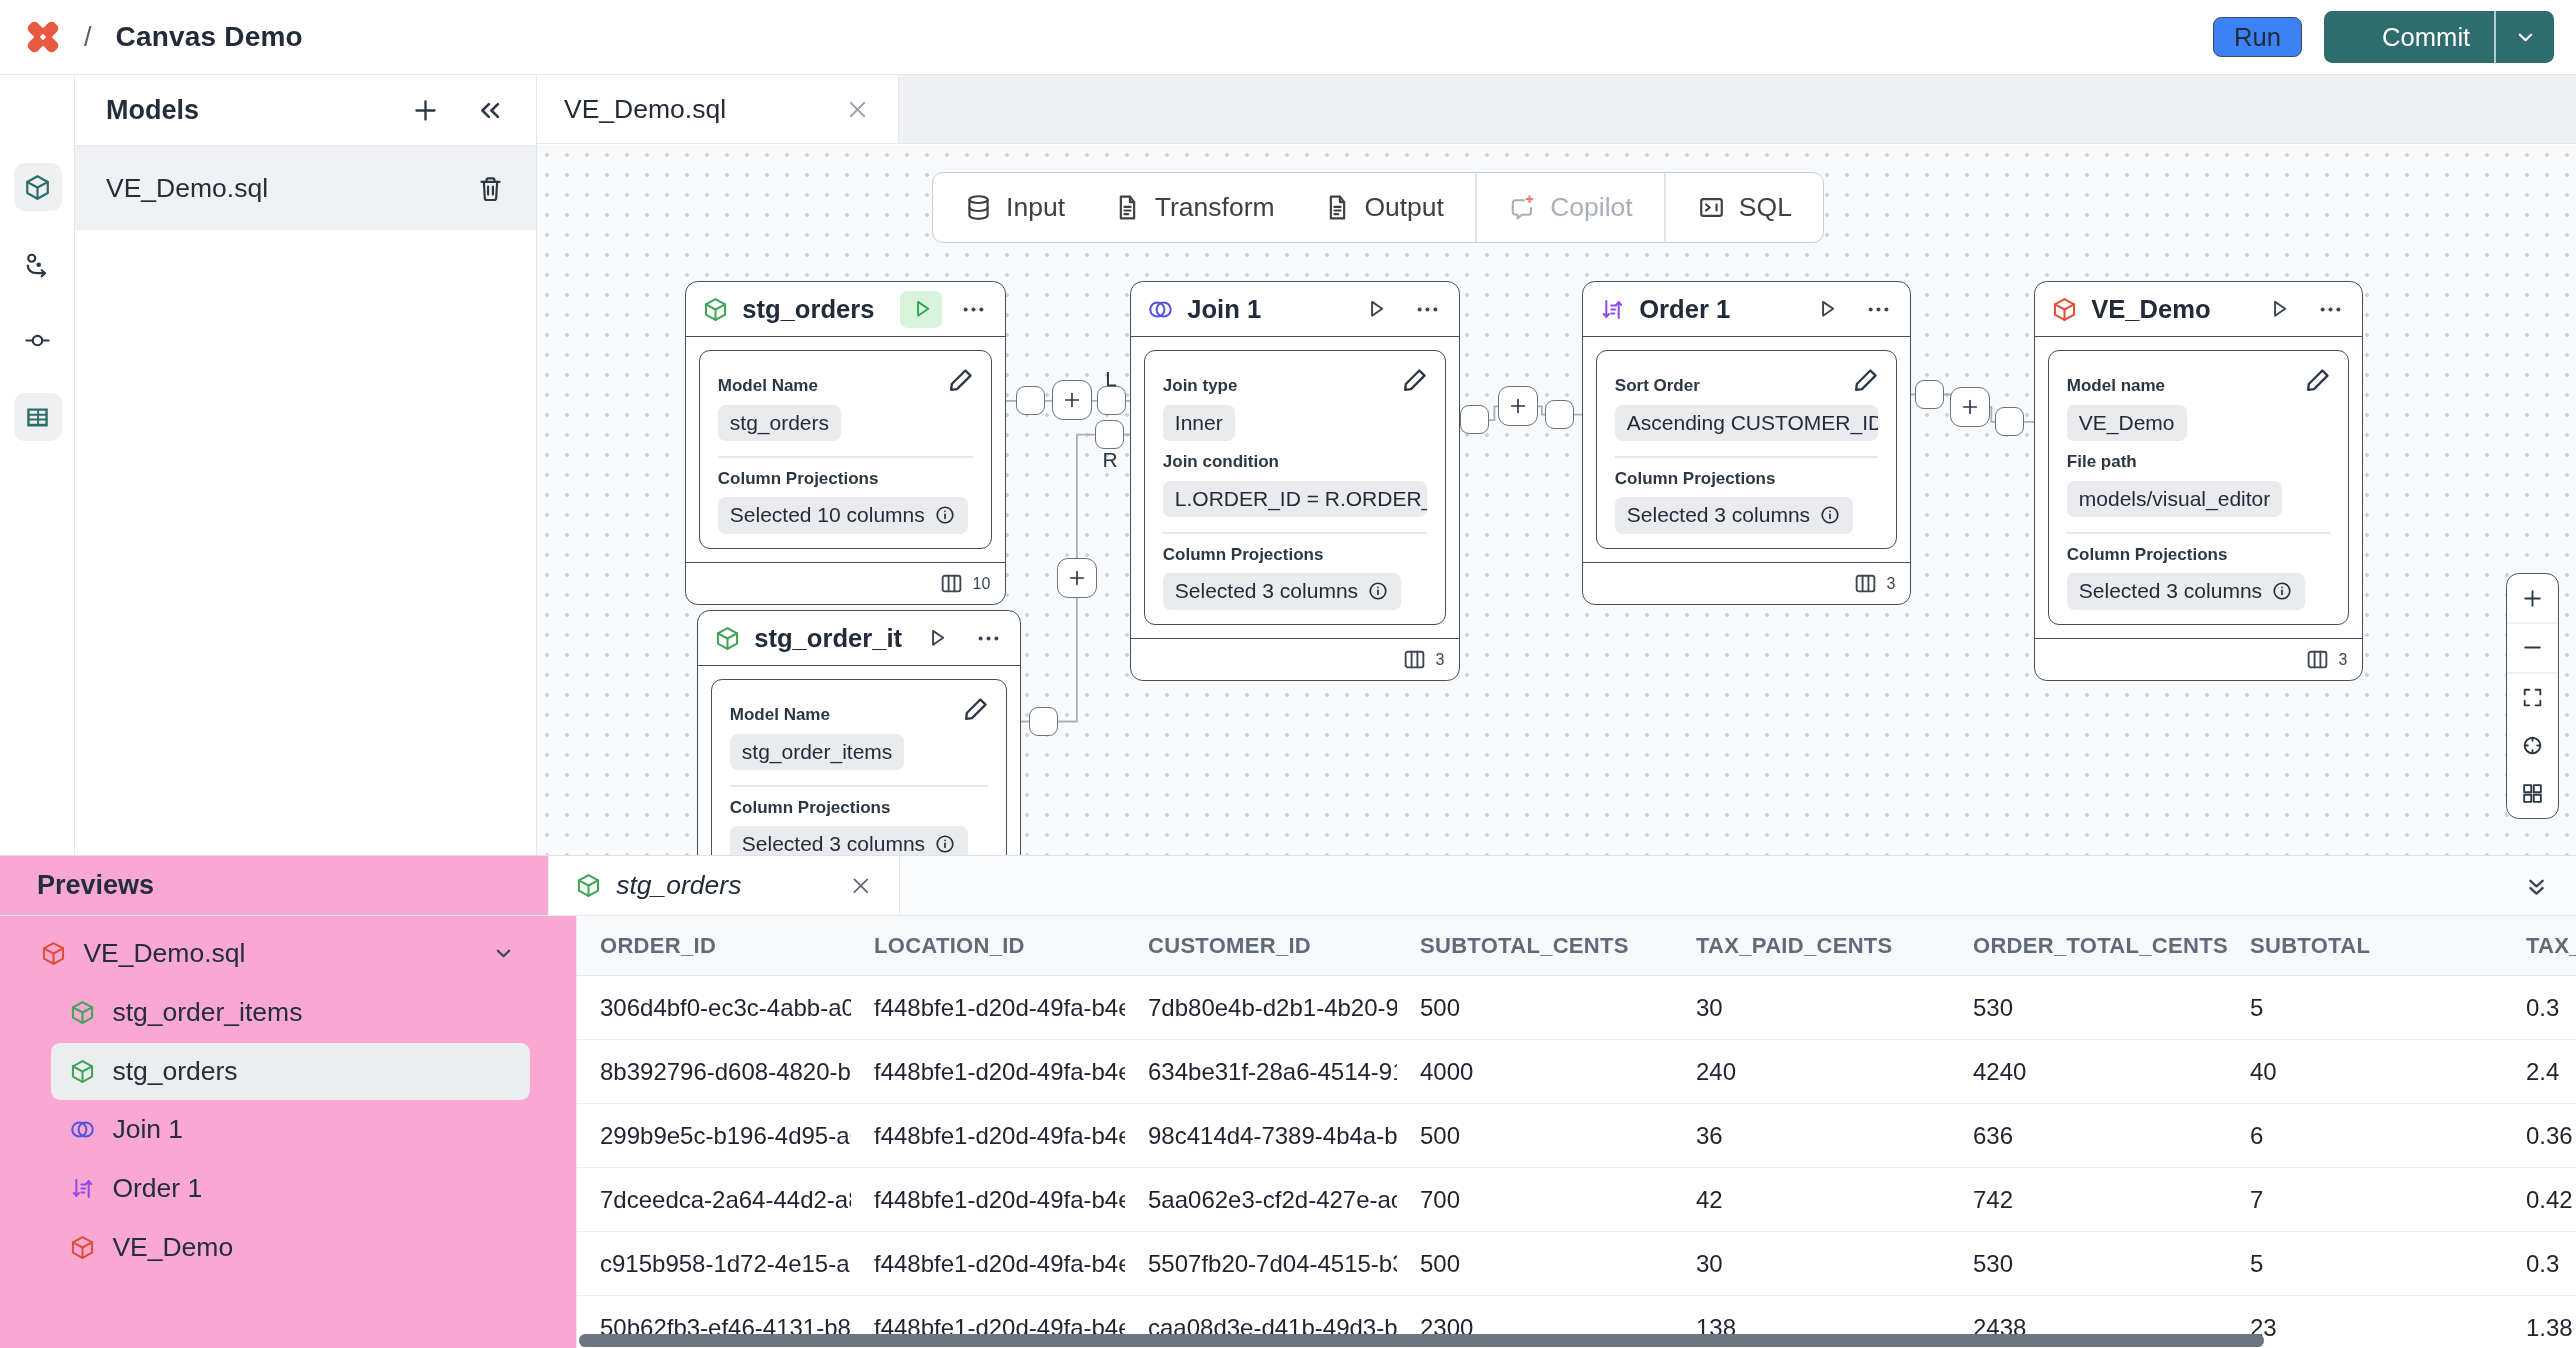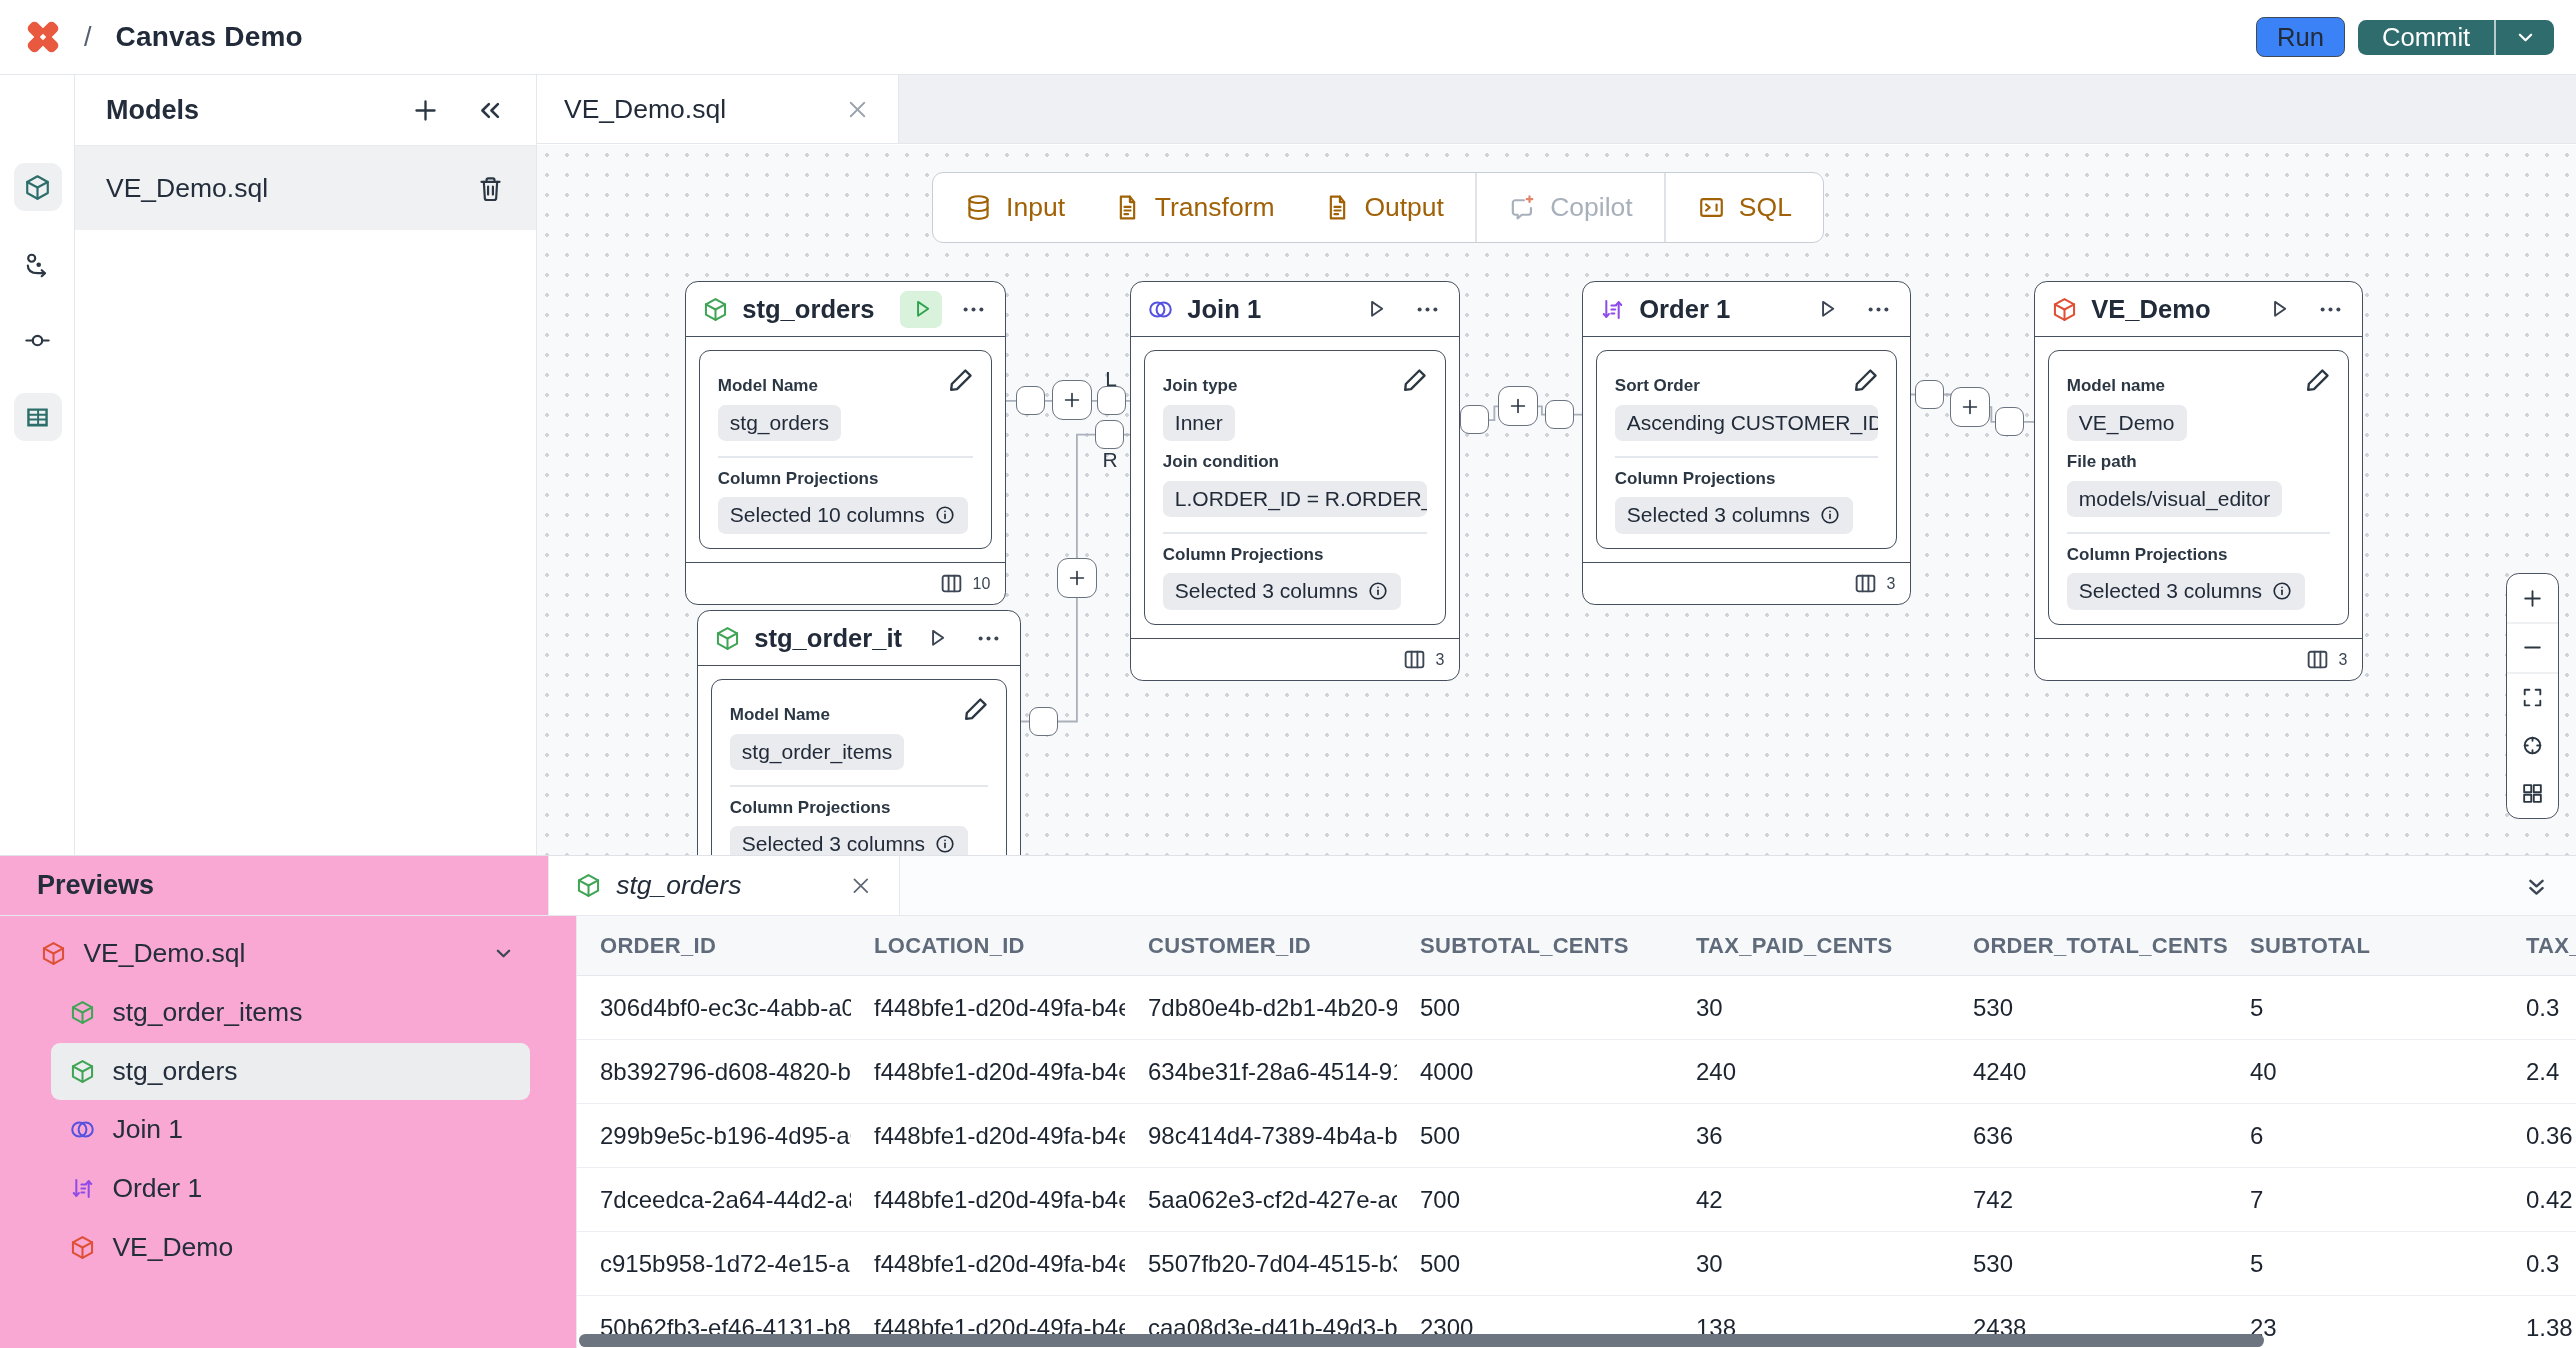--- a/index.html
+++ b/index.html
@@ -12,22 +12,22 @@
 
   
   #topbar { position:absolute; left:0; top:0; width:2576px; height:75px; background:#fff;
             border-bottom:1.8px solid #e4e7eb; display:flex; align-items:center; padding:0 22px; z-index:30;}
   #logo { width:42px; height:42px; }
   #crumb-sep { margin:0 24px 0 20px; font-size:27px; color:#55606e; }
   #page-title { font-size:28px; font-weight:700; color:#222b39; letter-spacing:0.2px;}
   #topbar .grow { flex:1; }
   #run-btn { height:40px; padding:0 20px; border:1.8px solid #3f4a58; border-radius:8.2px; background:#3b82f6;
              font-size:25.6px; color:#222b39; display:flex; align-items:center; }
-  #commit-btn { margin-left:13px; height:35px; border-radius:8.2px; background:#2e6c6d; color:#fff;
-                display:flex; align-items:stretch; overflow:hidden; }
+  #commit-btn { margin-left:22px; height:52px; border-radius:8.2px; background:#2e6c6d; color:#fff;
+                display:flex; align-items:stretch; overflow:hidden;padding-left:34px; }
   #commit-main { padding:0 24px; display:flex; align-items:center; font-size:25.6px; }
   #commit-sep { width:1.8px; background:rgba(255,255,255,.65); }
   #commit-caret { width:58px; display:flex; align-items:center; justify-content:center; color:#fff; }
   #commit-caret .icon { width:27px; height:27px; }
 
   
   #rail { position:absolute; left:0; top:75px; width:75px; height:780px; background:#fff;
           border-right:1.8px solid #e4e7eb; z-index:20; }
   .rail-btn { position:absolute; left:13.7px; width:48px; height:48px; border-radius:11px;
               display:flex; align-items:center; justify-content:center; color:#2c3744; background:transparent; border:none;}
@@ -53,21 +53,21 @@
   #canvas-tab { width:362px; background:#fff; border-right:1.8px solid #e4e7eb; display:flex; align-items:center; padding:0 27px; }
   #canvas-tab .label { font-size:26.5px; color:#222b39; flex:1; }
   #canvas-tab .icon { width:27px; height:27px; color:#9aa2ae; }
   #canvas { position:absolute; left:0; top:70px; width:2039px; height:710px; background:#f8f9fb;
             background-image:radial-gradient(#ced3da 1.6px, transparent 1.6px); background-size:20px 20px; overflow:hidden;}
 
   
   #canvas-toolbar { position:absolute; left:395px; top:27px; height:71px; background:#fff; border:1.8px solid #c9ced6;
                     border-radius:11px; display:flex; align-items:stretch; padding:0 7.3px; z-index:5;}
   .tb-btn { display:flex; align-items:center; gap:12.8px; padding:0 24px; background:none; border:none;
-            font-size:26.5px; color:#a16207; }
+            font-size:26.5px; color:#404040; }
   .tb-btn .icon { width:29px; height:29px; }
   .tb-btn.disabled { color:#a8b0bb; }
   .tb-sep { width:1.8px; background:#dfe3e8; margin:0 7.3px; align-self:stretch;}
 
   
   #edges { position:absolute; left:0; top:0; z-index:1; }
   #edges path { stroke:#aab1bb; stroke-width:2px; fill:none; }
   .port { position:absolute; width:29px; height:29px; border:1.8px solid #6a7380; border-radius:9px; background:#fff; z-index:3;}
   .edge-plus { position:absolute; width:40px; height:40px; border:1.8px solid #6a7380; border-radius:11px; background:#fff;
                display:flex; align-items:center; justify-content:center; color:#2c3744; z-index:3;}

